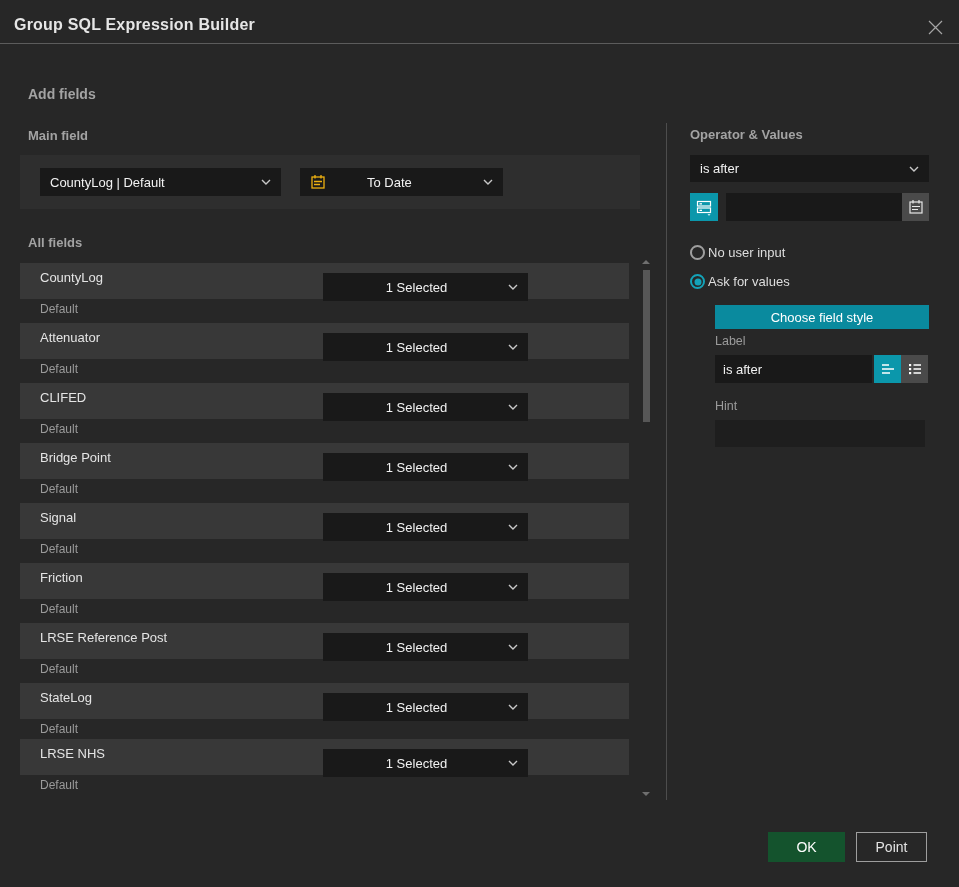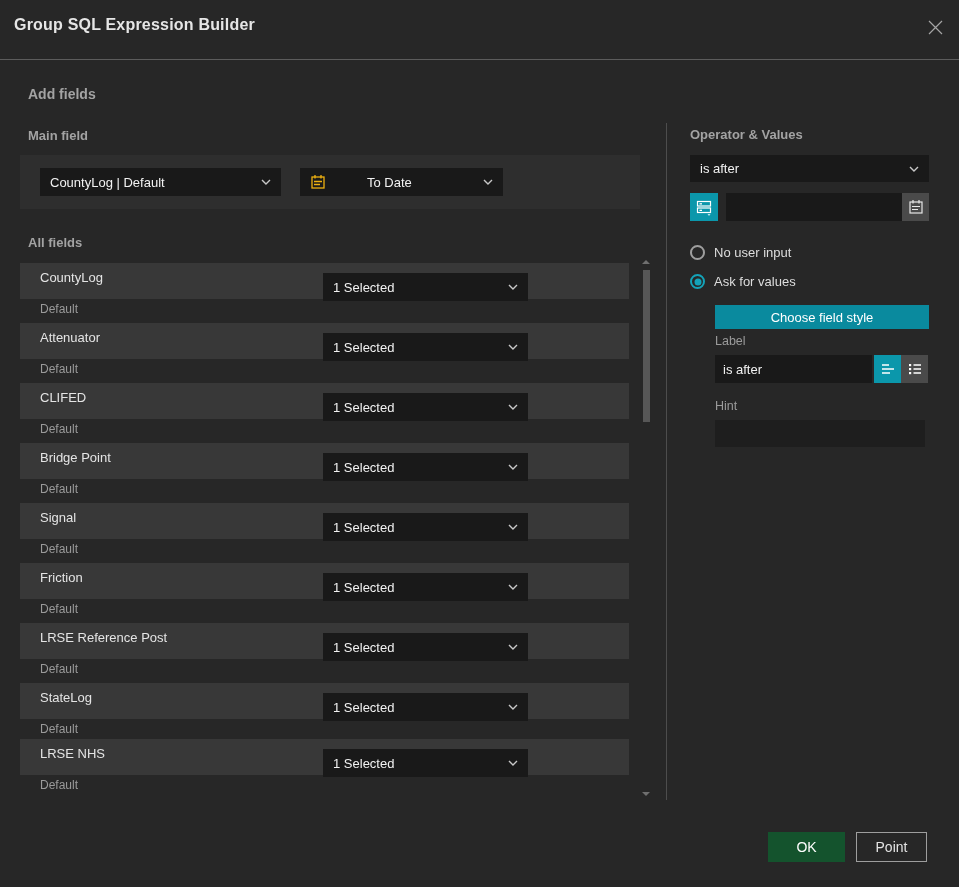--- a/index.html
+++ b/index.html
@@ -8,21 +8,21 @@
     background:#272727;
     font-family:"Liberation Sans", sans-serif;
     color:#e3e3e3;
     position:relative;
     overflow:hidden;
   }
   .abs { position:absolute; }
 
   
   .titlebar {
-    position:absolute; left:0; top:0; width:959px; height:60px;
+    position:absolute; left:0; top:0; width:959px; height:44px;
     border-bottom:1px solid #5c5c5c;
   }
   .titlebar .title {
     position:absolute; left:14px; top:16px;
     font-size:16px; font-weight:700; color:#e6e6e6; letter-spacing:.2px;
   }
   .close-btn {
     position:absolute; right:14px; top:17px; width:20px; height:20px;
     display:flex; align-items:center; justify-content:center; cursor:pointer;
   }
@@ -43,21 +43,21 @@
   .select .sel-text { flex:1; white-space:nowrap; overflow:hidden; }
   .select .chev { flex:0 0 auto; display:flex; }
 
   
   .main-band { left:20px; top:155px; width:620px; height:54px; background:#2e2e2e; }
   .sel-field { left:40px; top:168px; width:241px; height:28px; }
   .sel-type  { left:300px; top:168px; width:203px; height:28px;gap:41px; }
 
   
   .field-row {
-    position:absolute; left:20px; width:609px; height:36px; background:#383838;
+    position:absolute; left:20px; width:609px; height:36px; background:#383838;text-align:center;
   }
   .row-name { position:absolute; left:20px; top:7px;  font-size:13px; color:#e4e4e4; }
   .row-sub  { position:absolute; left:20px; top:26px; font-size:12px; color:#9a9a9a;margin-top:13px; }
   .row-select { position:absolute; left:278px; top:10px; width:205px; height:28px;margin-left:25px; }
 
   
   .sb-thumb { left:643px; top:270px; width:7px; height:152px; background:#575757; cursor:pointer; }
   .sb-up, .sb-down { width:0; height:0; border-left:4px solid transparent; border-right:4px solid transparent; cursor:pointer; }
   .sb-up   { left:642px; top:260px; border-bottom:4px solid #6f6f6f; }
   .sb-down { left:642px; top:792px; border-top:4px solid #6f6f6f; }
@@ -74,21 +74,21 @@
   .value-input {
     left:726px; top:193px; width:176px; height:28px;
     background:#191919; border:none; color:#f2f2f2; font-size:13px; padding:0 8px;
     font-family:"Liberation Sans", sans-serif;
   }
   .btn-cal {
     left:902px; top:193px; width:27px; height:28px; background:#4a4a4a;
     display:flex; align-items:center; justify-content:center; cursor:pointer;
   }
 
-  .radio-row { display:flex; align-items:center; gap:9px; cursor:pointer; }
+  .radio-row { display:flex; align-items:center; gap:3px; cursor:pointer; }
   .radio-row .rlabel { font-size:13px; color:#dedede; }
   .radio {
     width:15px; height:15px; border-radius:50%;
     border:2px solid #9e9e9e; position:relative; flex:0 0 auto;
   }
   .radio.checked { border-color:#14a3b8; }
   .radio.checked::after {
     content:""; position:absolute; left:50%; top:50%; transform:translate(-50%,-50%);
     width:7px; height:7px; border-radius:50%; background:#14a3b8;
   }

